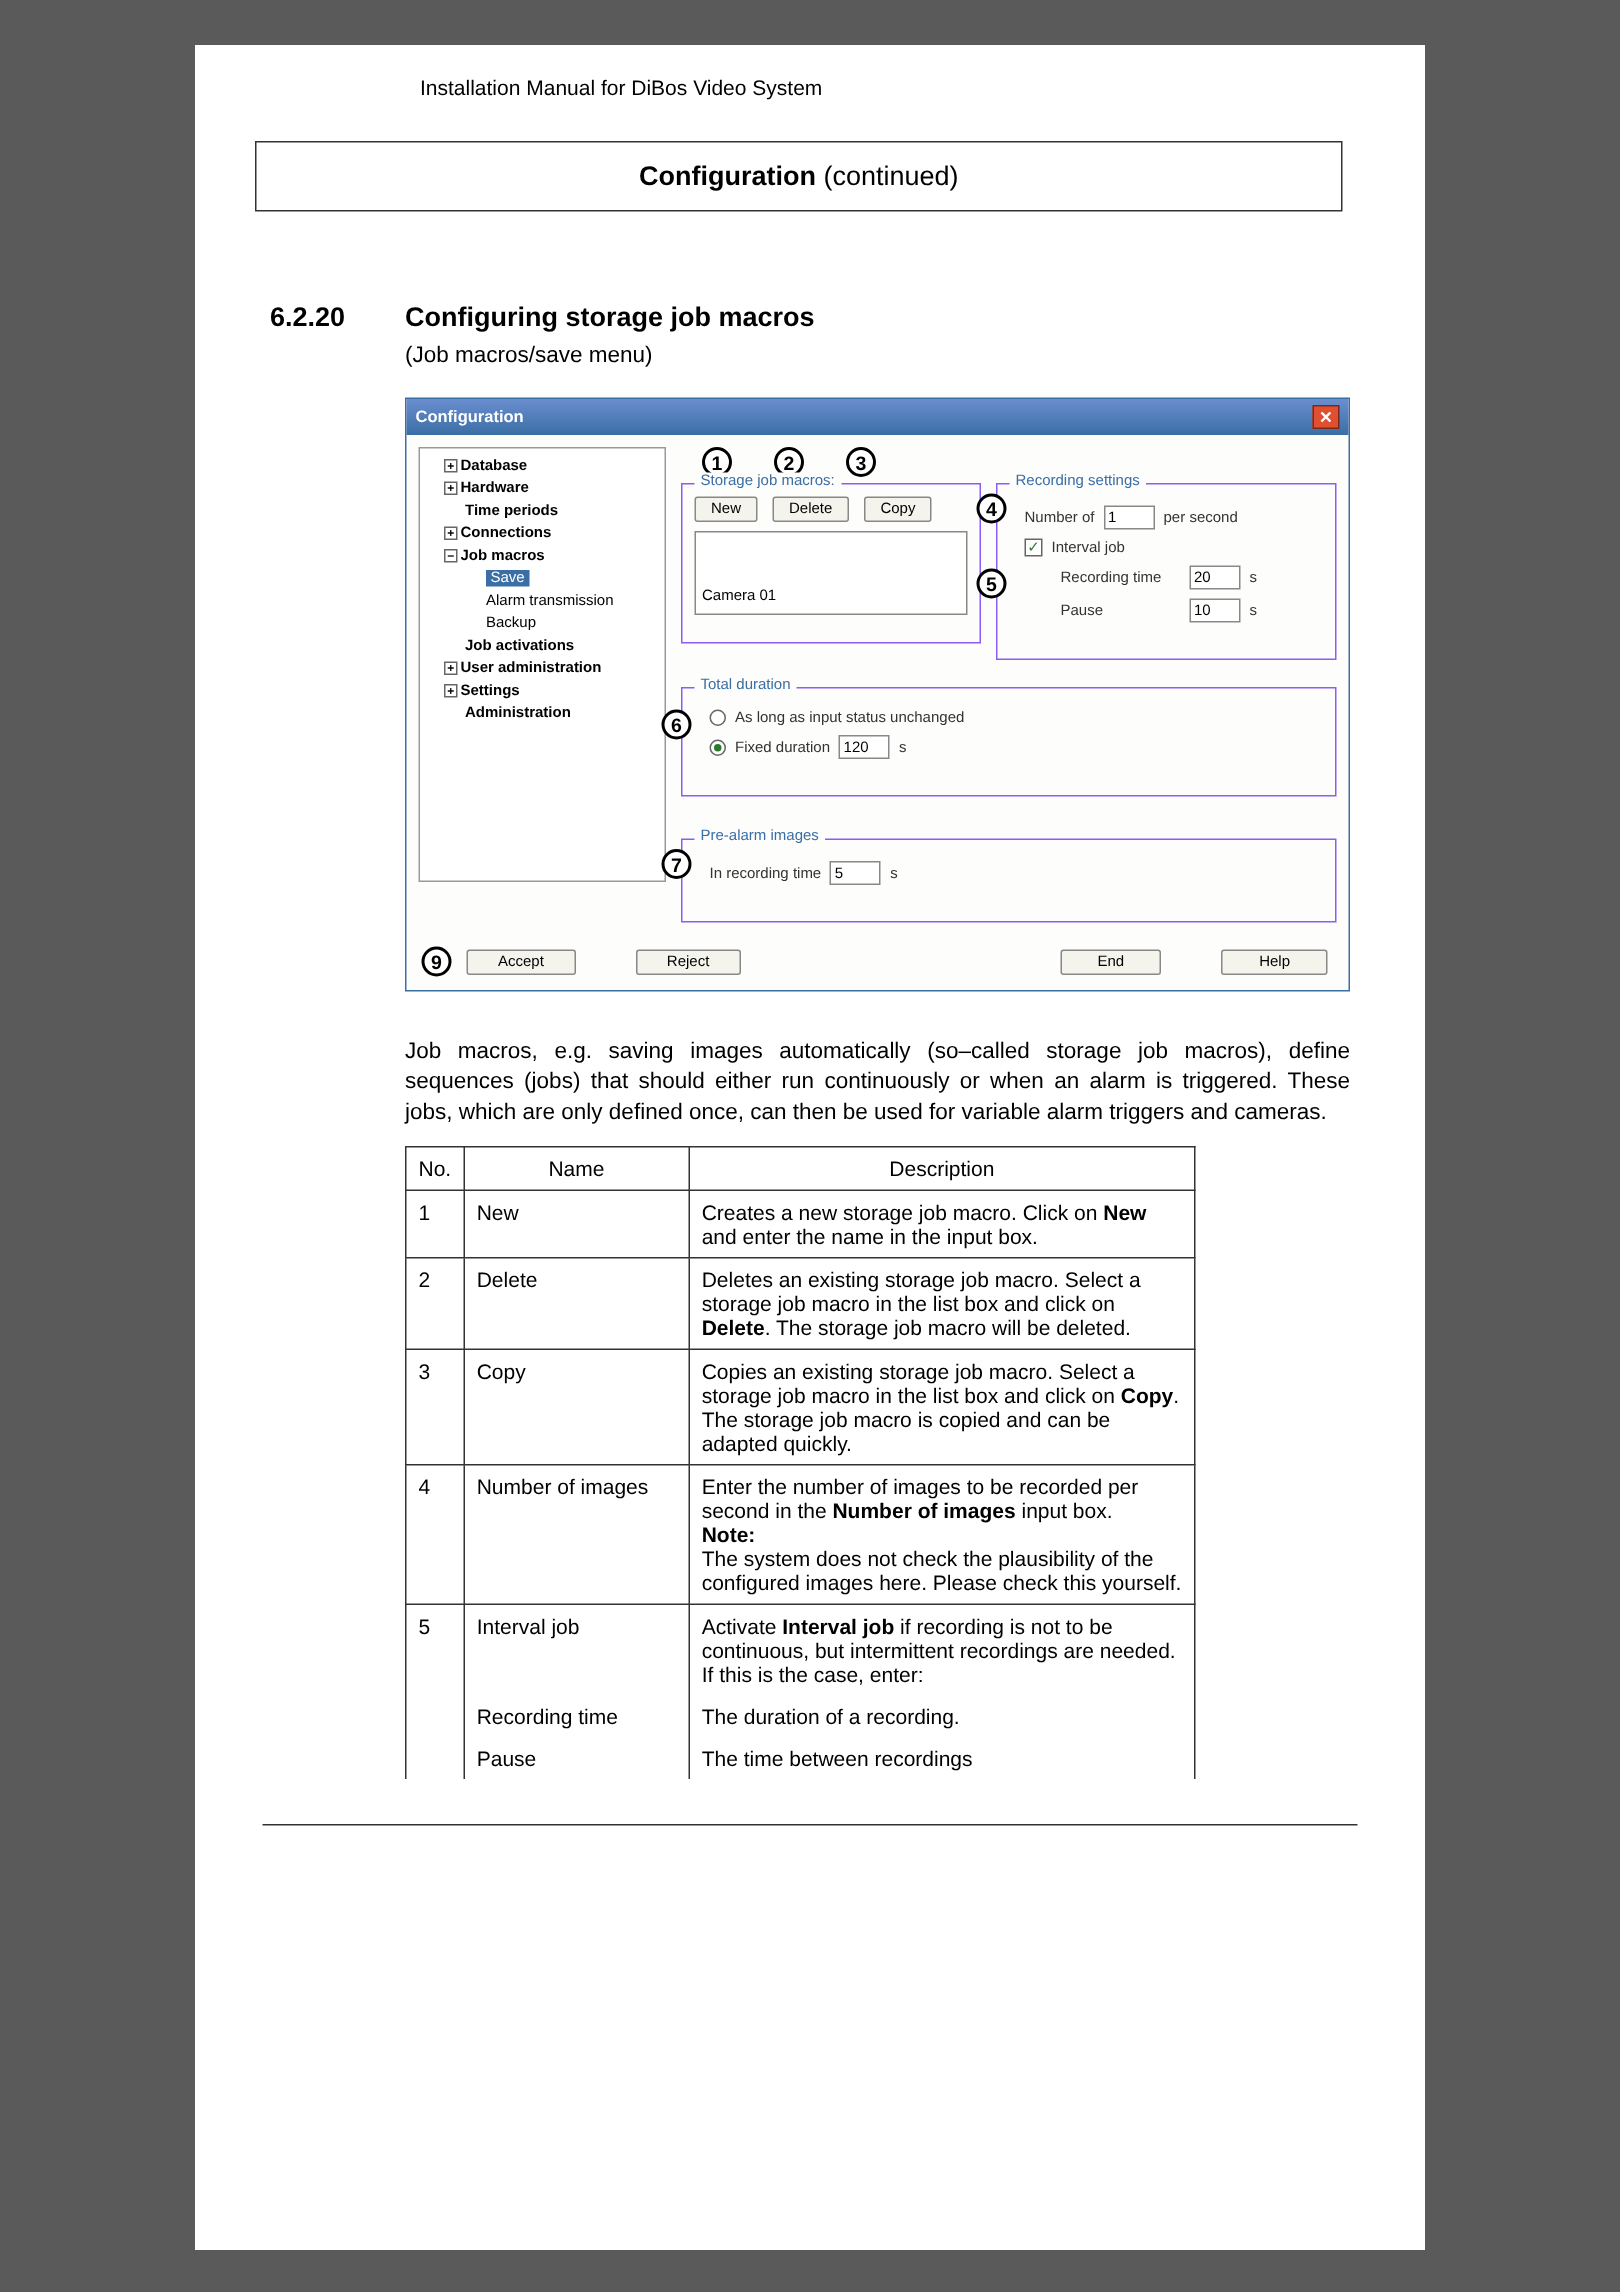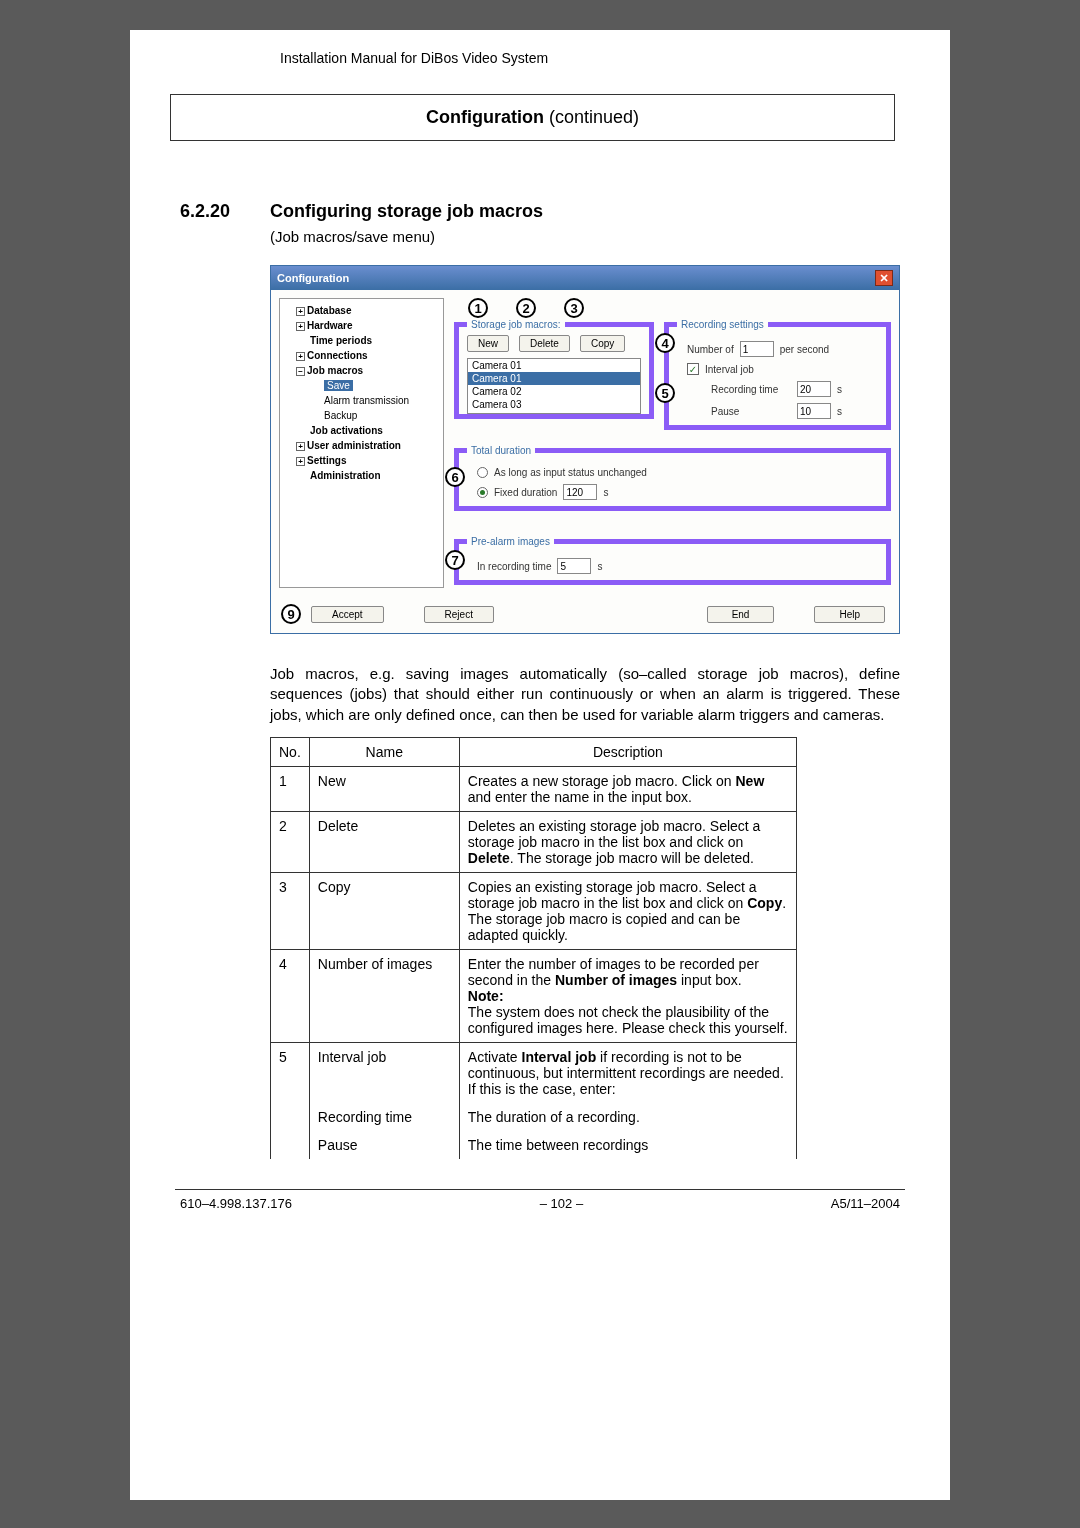--- a/index.html
+++ b/index.html
@@ -117,22 +117,22 @@
     display: inline-block; padding: 0 3px;
   }
   .right-panes {
     flex: 1;
     display: flex;
     gap: 10px;
     flex-direction: column;
   }
   .top-panes { display: flex; gap: 10px; }
   .fieldset {
-    border: 5px solid #8b5cf6;
-    padding: 8px 8px 0 8px;
+    border: 1px solid #8b5cf6;
+    padding: 8px 8px 18px 8px;
     position: relative;
     margin-top: 8px;
   }
   .fieldset .legend {
     position: absolute;
     top: -8px; left: 8px;
     background: #fdfdfb;
     color: #3b6ea5;
     padding: 0 4px;
     font-size: 10px;
@@ -166,21 +166,21 @@
   }
   .btn-row { display: flex; gap: 10px; }
   .listbox {
     border: 1px solid #888;
     background: #fff;
     margin-top: 6px;
     font-size: 10px;
     height: 56px;
     overflow: hidden;
   }
-  .listbox .row { padding: 1px 4px; }
+  .listbox .row { padding: 1px 4px; margin-top: 36px; }
   .listbox .sel { background: #3b6ea5; color: #fff; }
   .rec-settings { flex: 1; position: relative; padding-left: 18px; }
   .rec-row { display: flex; align-items: center; gap: 6px; margin: 6px 0; font-size: 10px; color: #333; }
   .inp { border: 1px solid #888; background: #fff; width: 34px; height: 16px; font-size: 10px; padding: 0 2px; }
   .chk { width: 12px; height: 12px; border: 1px solid #666; display: inline-flex; align-items: center; justify-content: center; font-size: 10px; color: #2a7a2a; background: #fff; }
   .radio {
     width: 11px; height: 11px; border: 1px solid #666; border-radius: 50%;
     display: inline-block; position: relative; background:#fff;
   }
   .radio.checked::after {
@@ -419,19 +419,14 @@
       <td style="border-top:none;border-bottom:none;">The duration of a recording.</td>
     </tr>
     <tr>
       <td class="name sub-indent" style="border-top:none;border-bottom:none;">Pause</td>
       <td style="border-top:none;border-bottom:none;">The time between recordings</td>
     </tr>
   </tbody>
     </table>
 
   <div class="foot-rule"></div>
-  <div class="footer">
-    <span>610–4.998.137.176</span>
-    <span>–  102  –</span>
-    <span>A5/11–2004</span>
-  </div>
 
 </div>
 
 </body></html>

